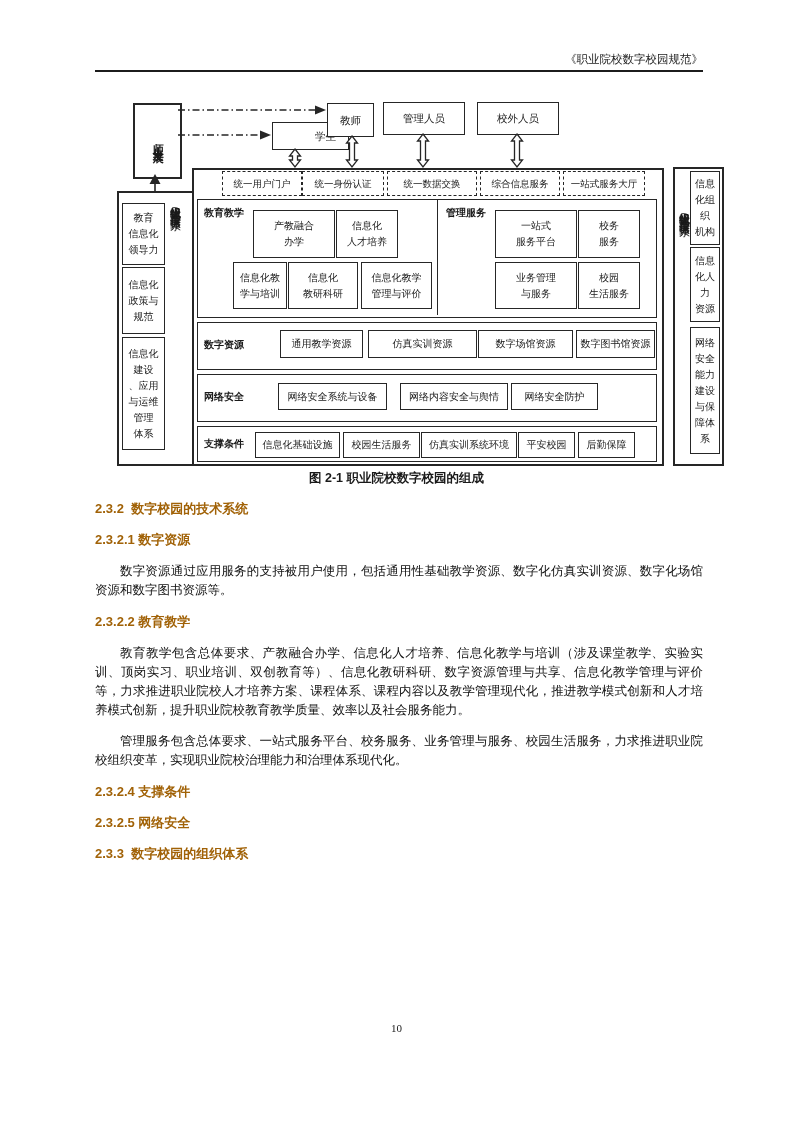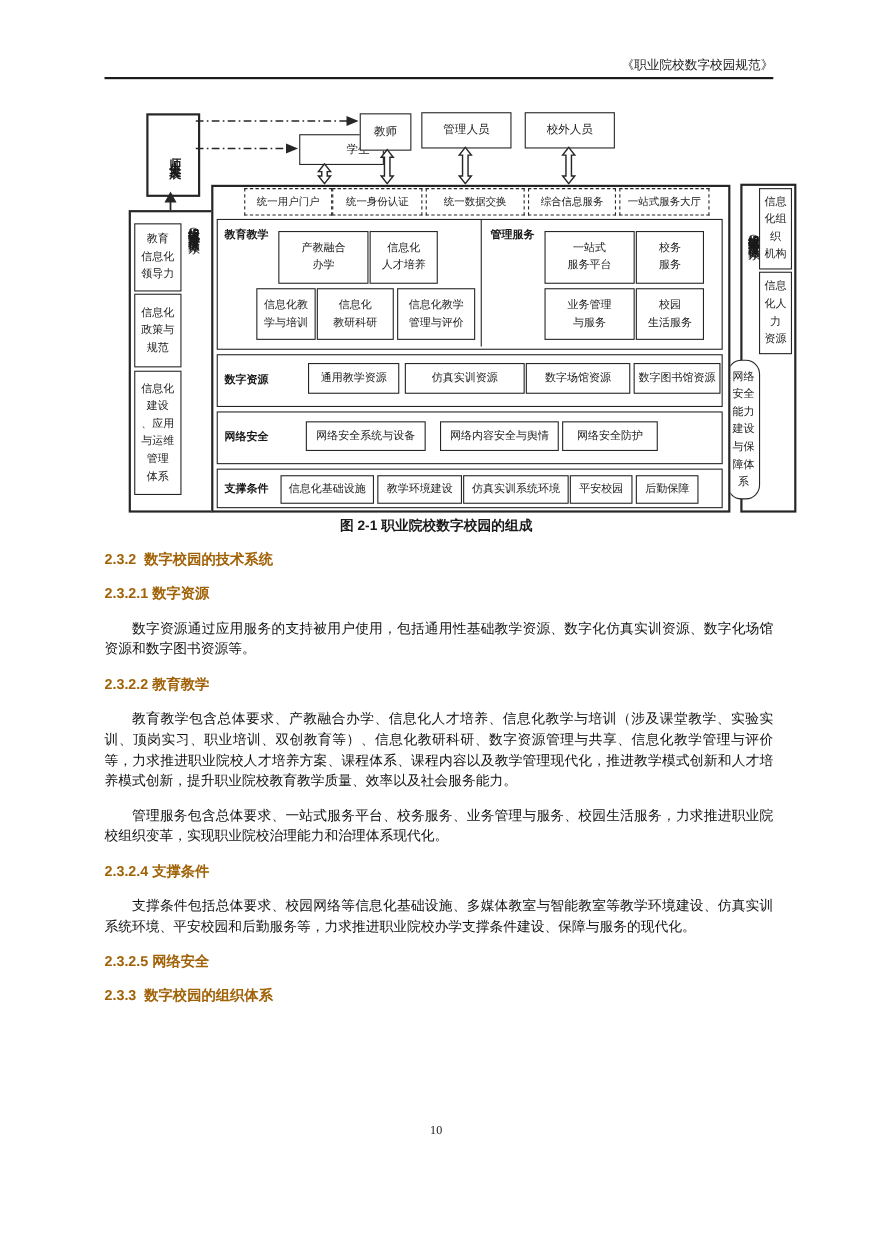--- a/index.html
+++ b/index.html
@@ -101,21 +101,21 @@
   <div class="box thick" style="left:673px;top:167px;width:47px;height:295px;"></div>
   <div class="vtext" style="position:absolute;left:674px;top:205px;height:256px;width:18px;font-size:10.5px;letter-spacing:1px;"><span style="font-weight:bold">组织体系</span><span>（可持续发展保障体系）</span></div>
   <div class="box" style="left:690px;top:171px;width:28px;height:72px;">信息
 化组
 织
 机构</div>
   <div class="box" style="left:690px;top:247px;width:28px;height:73px;">信息
 化人
 力
 资源</div>
-  <div class="box" style="left:661px;top:327px;width:28px;height:125px;border-radius:13px;">网络
+  <div class="box" style="left:690px;top:327px;width:28px;height:125px;">网络
 安全
 能力
 建设
 与保
 障体
 系</div>
 
   <div class="box thick" style="left:192px;top:168px;width:468px;height:294px;"></div>
 
   <div class="box dashedbox" style="left:222px;top:171px;width:78px;height:23px;">统一用户门户</div>
@@ -157,34 +157,33 @@
 
   <div class="box" style="left:197px;top:374px;width:458px;height:46px;"></div>
   <div class="sec-label" style="left:204px;top:390px;">网络安全</div>
   <div class="box" style="left:278px;top:383px;width:107px;height:25px;">网络安全系统与设备</div>
   <div class="box" style="left:400px;top:383px;width:106px;height:25px;">网络内容安全与舆情</div>
   <div class="box" style="left:511px;top:383px;width:85px;height:25px;">网络安全防护</div>
 
   <div class="box" style="left:197px;top:426px;width:458px;height:34px;"></div>
   <div class="sec-label" style="left:204px;top:437px;">支撑条件</div>
   <div class="box" style="left:255px;top:432px;width:83px;height:24px;">信息化基础设施</div>
-  <div class="box" style="left:343px;top:432px;width:75px;height:24px;">教学环境建设</div>
+  <div class="box" style="left:343px;top:432px;width:75px;height:24px;">校园生活服务</div>
   <div class="box" style="left:421px;top:432px;width:94px;height:24px;">仿真实训系统环境</div>
   <div class="box" style="left:518px;top:432px;width:55px;height:24px;">平安校园</div>
   <div class="box" style="left:578px;top:432px;width:55px;height:24px;">后勤保障</div>
 
   <div class="caption">图 2-1 职业院校数字校园的组成</div>
 
   <div class="content">
     <h2>2.3.2  数字校园的技术系统</h2>
     <h3>2.3.2.1 数字资源</h3>
     <p>数字资源通过应用服务的支持被用户使用，包括通用性基础教学资源、数字化仿真实训资源、数字化场馆资源和数字图书资源等。</p>
     <h3>2.3.2.2 教育教学</h3>
     <p>教育教学包含总体要求、产教融合办学、信息化人才培养、信息化教学与培训（涉及课堂教学、实验实训、顶岗实习、职业培训、双创教育等）、信息化教研科研、数字资源管理与共享、信息化教学管理与评价等，力求推进职业院校人才培养方案、课程体系、课程内容以及教学管理现代化，推进教学模式创新和人才培养模式创新，提升职业院校教育教学质量、效率以及社会服务能力。</p>
     <p>管理服务包含总体要求、一站式服务平台、校务服务、业务管理与服务、校园生活服务，力求推进职业院校组织变革，实现职业院校治理能力和治理体系现代化。</p>
     <h3>2.3.2.4 支撑条件</h3>
-    <p>支撑条件包括总体要求、校园网络等信息化基础设施、多媒体教室与智能教室等教学环境建设、仿真实训系统环境、平安校园和后勤服务等，力求推进职业院校办学支撑条件建设、保障与服务的现代化。</p>
     <h3>2.3.2.5 网络安全</h3>
     <h2>2.3.3  数字校园的组织体系</h2>
   </div>
 
   <div class="page-number">10</div>
 </div>
 
 </body></html>

